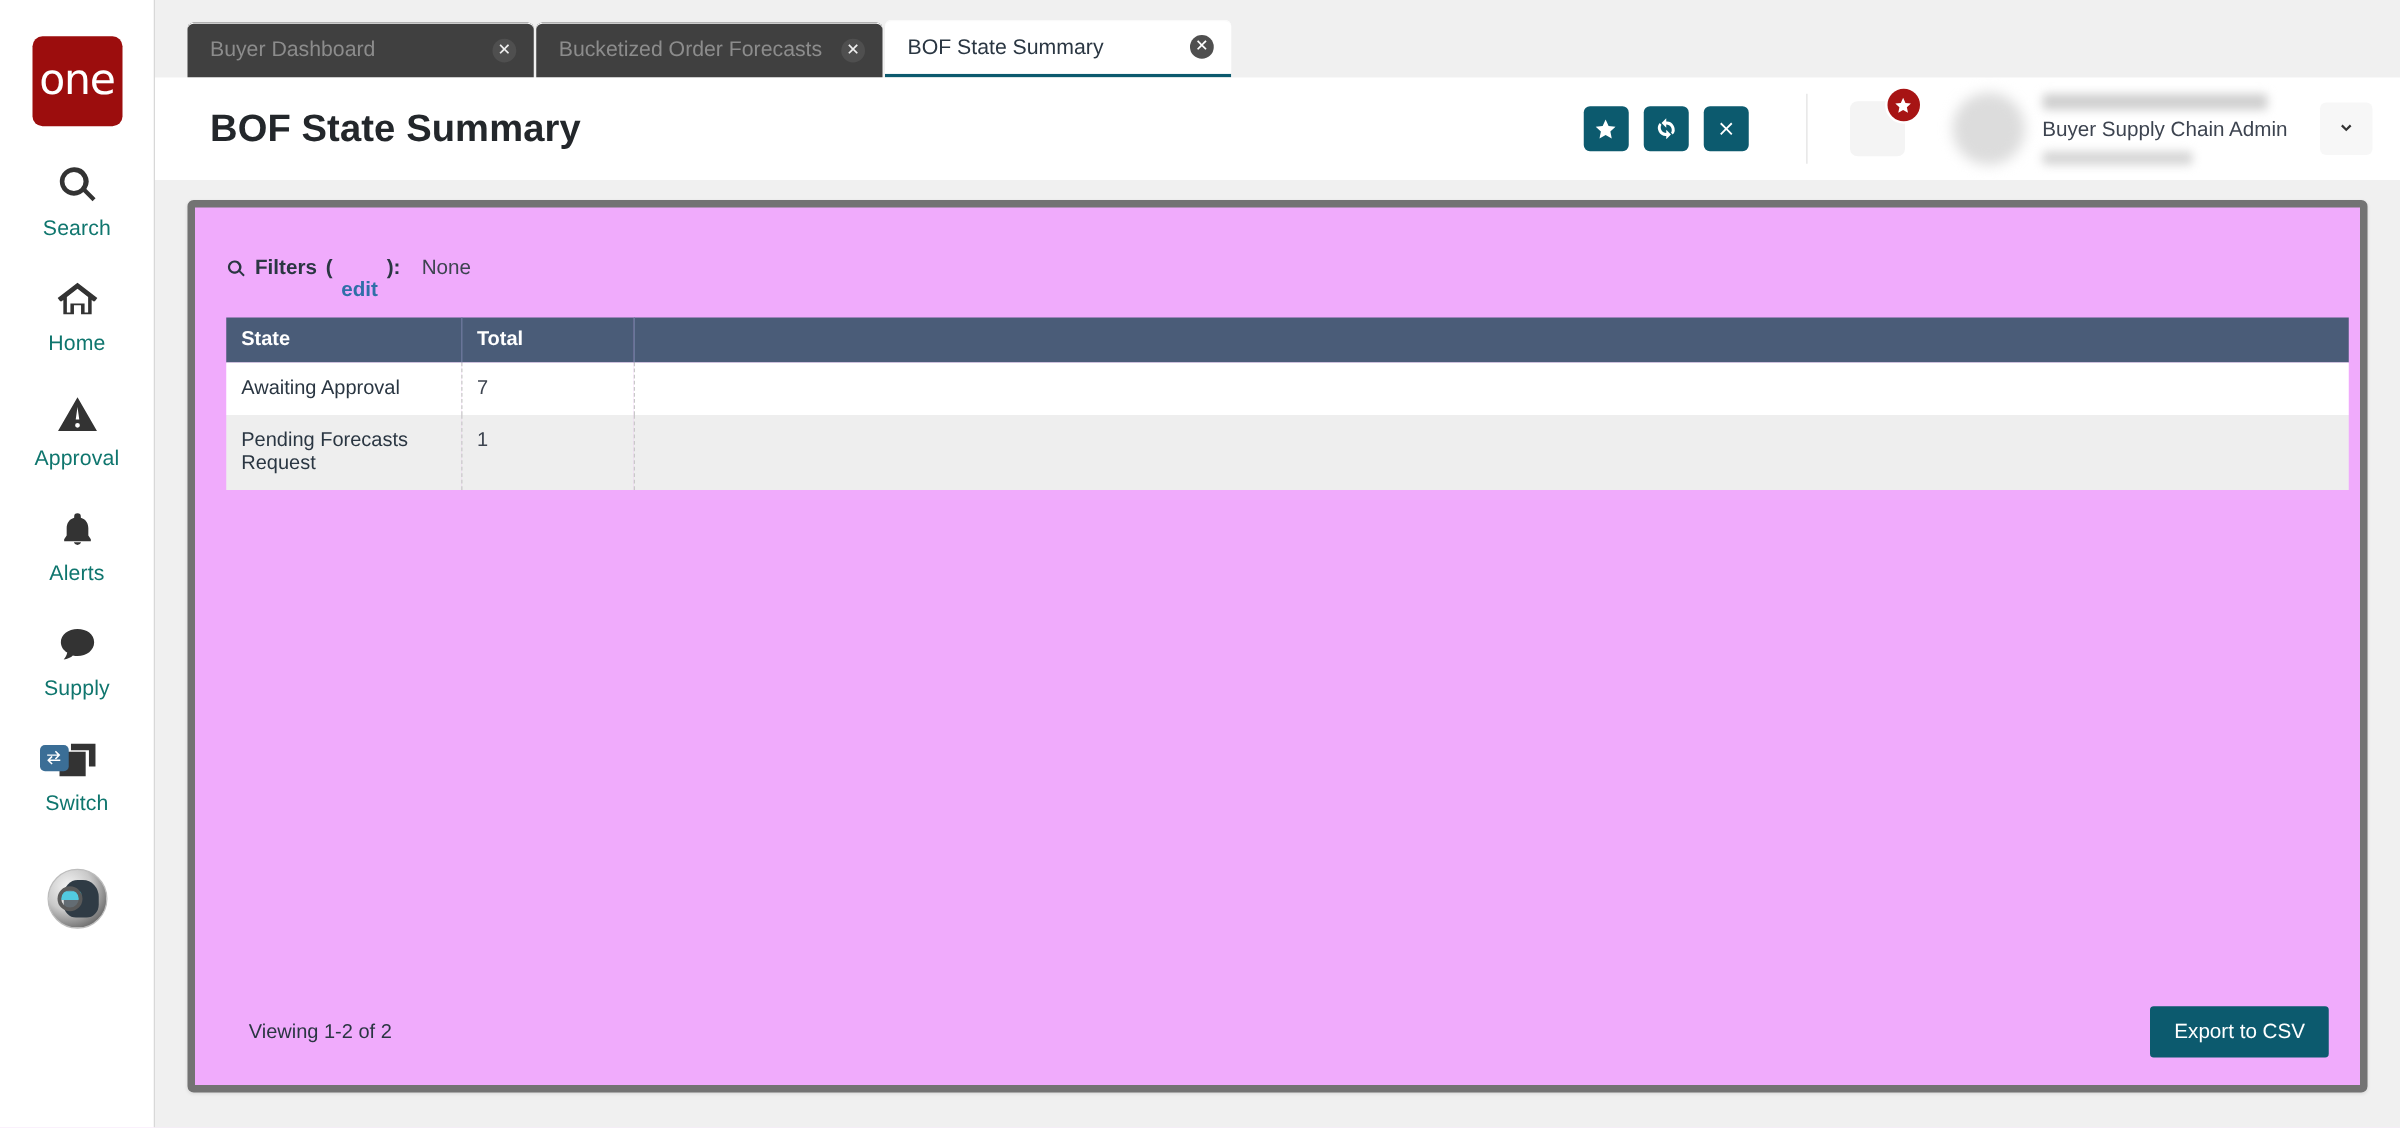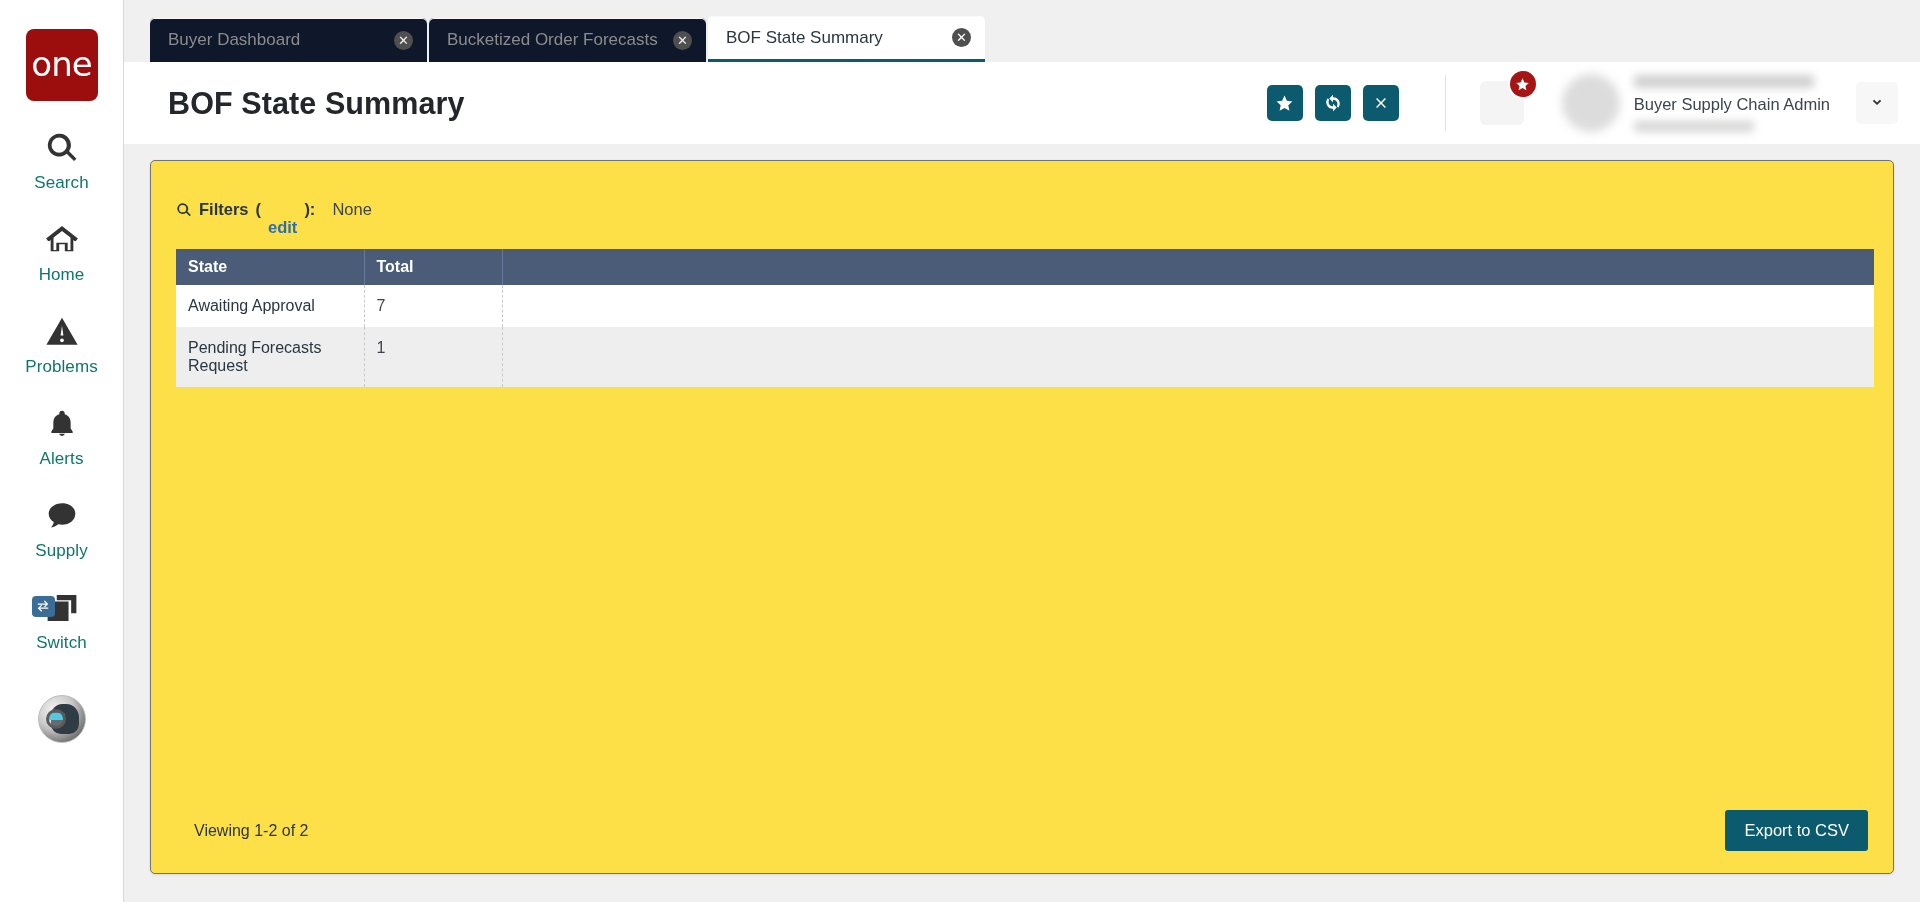--- a/index.html
+++ b/index.html
@@ -66,21 +66,21 @@
 
   
   #main { flex: 1; height: 902px; display: flex; flex-direction: column; background: #f0f0f0; position: relative; }
 
   
   #tabstrip {
     height: 62px; flex: 0 0 62px; background: #f0f0f0;
     display: flex; align-items: flex-end; padding-left: 26px; gap: 2px;
   }
   .tab {
-    height: 44px; width: 277px; background: #0f172a;
+    height: 44px; width: 277px; background: #404040;
     border-top-left-radius: 5px; border-top-right-radius: 5px;
     display: flex; align-items: center; padding: 0 14px 0 18px;
     color: #8c8c8c; font-size: 17px; cursor: pointer;
     box-shadow: inset 0 1px 0 #fafafa; position: relative;
   }
   .tab .tab-label {
     flex: 1; white-space: nowrap; overflow: hidden; text-overflow: ellipsis;
   }
   .tab.active {
     background: #ffffff; color: #2a3642; border-bottom: 3px solid #0c5a6e; height: 46px;
@@ -136,22 +136,22 @@
   }
   .caret-btn {
     width: 42px; height: 42px; margin-left: 26px; border: none; background: #f7f7f7;
     border-radius: 5px; display: flex; align-items: center; justify-content: center; cursor: pointer;
   }
   .caret-btn svg { fill: #333; }
 
   
   #content-area { flex: 1; padding: 16px 26px 28px 26px; background: #f0f0f0; min-height: 0; }
   #card {
-    height: 100%; background: #fde047; border-radius: 5px;
-    border: 1px solid #737373; box-shadow: 0 1px 3px rgba(0,0,0,.09);
+    height: 100%; background: #f0abfc; border-radius: 5px;
+    border: 6px solid #737373; box-shadow: 0 1px 3px rgba(0,0,0,.09);
     display: flex; flex-direction: column; position: relative; overflow: hidden;
   }
   .filters-row {
     display: flex; align-items: center; gap: 7px; padding: 21px 0 12px 25px;
     font-size: 16.5px; color: #2a3642;
   }
   .filters-row svg { fill: #2a3642; display: block; }
   .filters-label { font-weight: bold; }
   .filters-edit { color: #2f6fa8; font-weight: bold; cursor: pointer; margin-top: 36px; }
   .filters-value { margin-left: 10px; color: #3d4450; font-weight: normal; }
@@ -213,21 +213,21 @@
       </span>
       <span class="nav-label">Home</span>
     </div>
 
     <div class="nav-item">
       <span class="nav-ico">
         <svg width="34" height="34" viewBox="0 0 24 24">
             <path d="M12 2L1 21h22L12 2zm0 5.5l1 7h-2l1-7zm0 9a1.35 1.35 0 110 2.7 1.35 1.35 0 010-2.7z"></path>
           </svg>
       </span>
-      <span class="nav-label">Problems</span>
+      <span class="nav-label">Approval</span>
     </div>
 
     <div class="nav-item">
       <span class="nav-ico">
         <svg width="32" height="32" viewBox="0 0 24 24">
             <path d="M12 2a2 2 0 00-2 2v.6C7.1 5.4 5.5 7.9 5.5 11v4.3L4 17.6v1.1h16v-1.1l-1.5-2.3V11c0-3.1-1.6-5.6-4.5-6.4V4a2 2 0 00-2-2zm0 19a2.3 2.3 0 002.2-1.6H9.8A2.3 2.3 0 0012 21z"></path>
           </svg>
       </span>
       <span class="nav-label">Alerts</span>
     </div>

